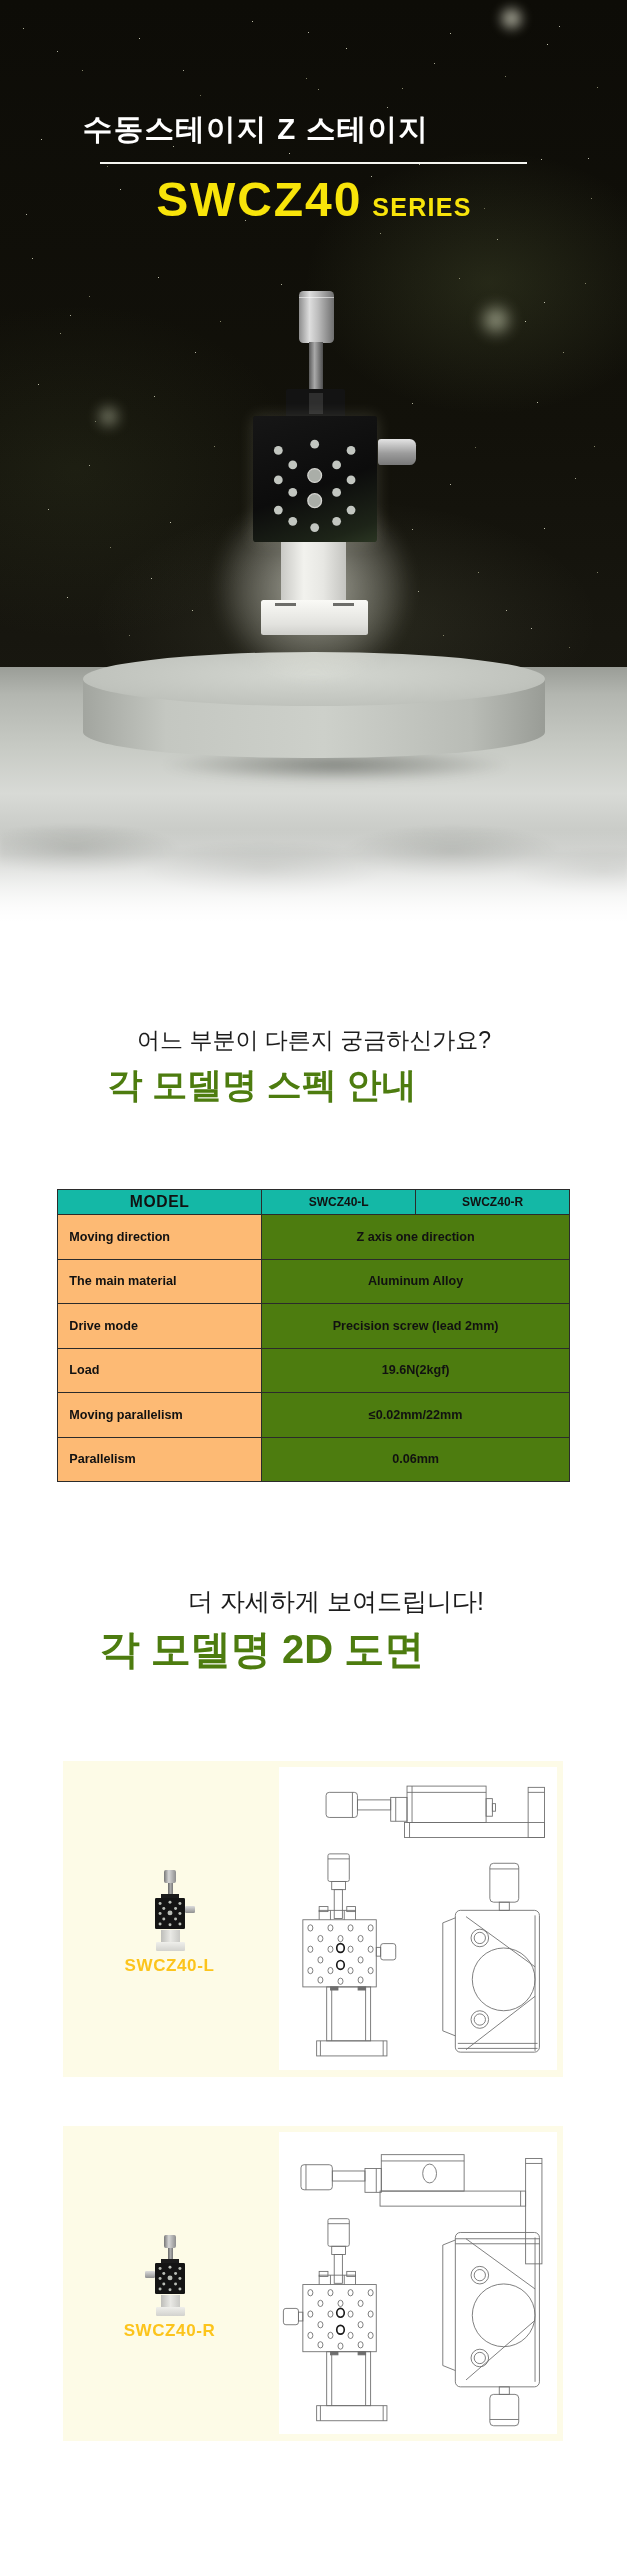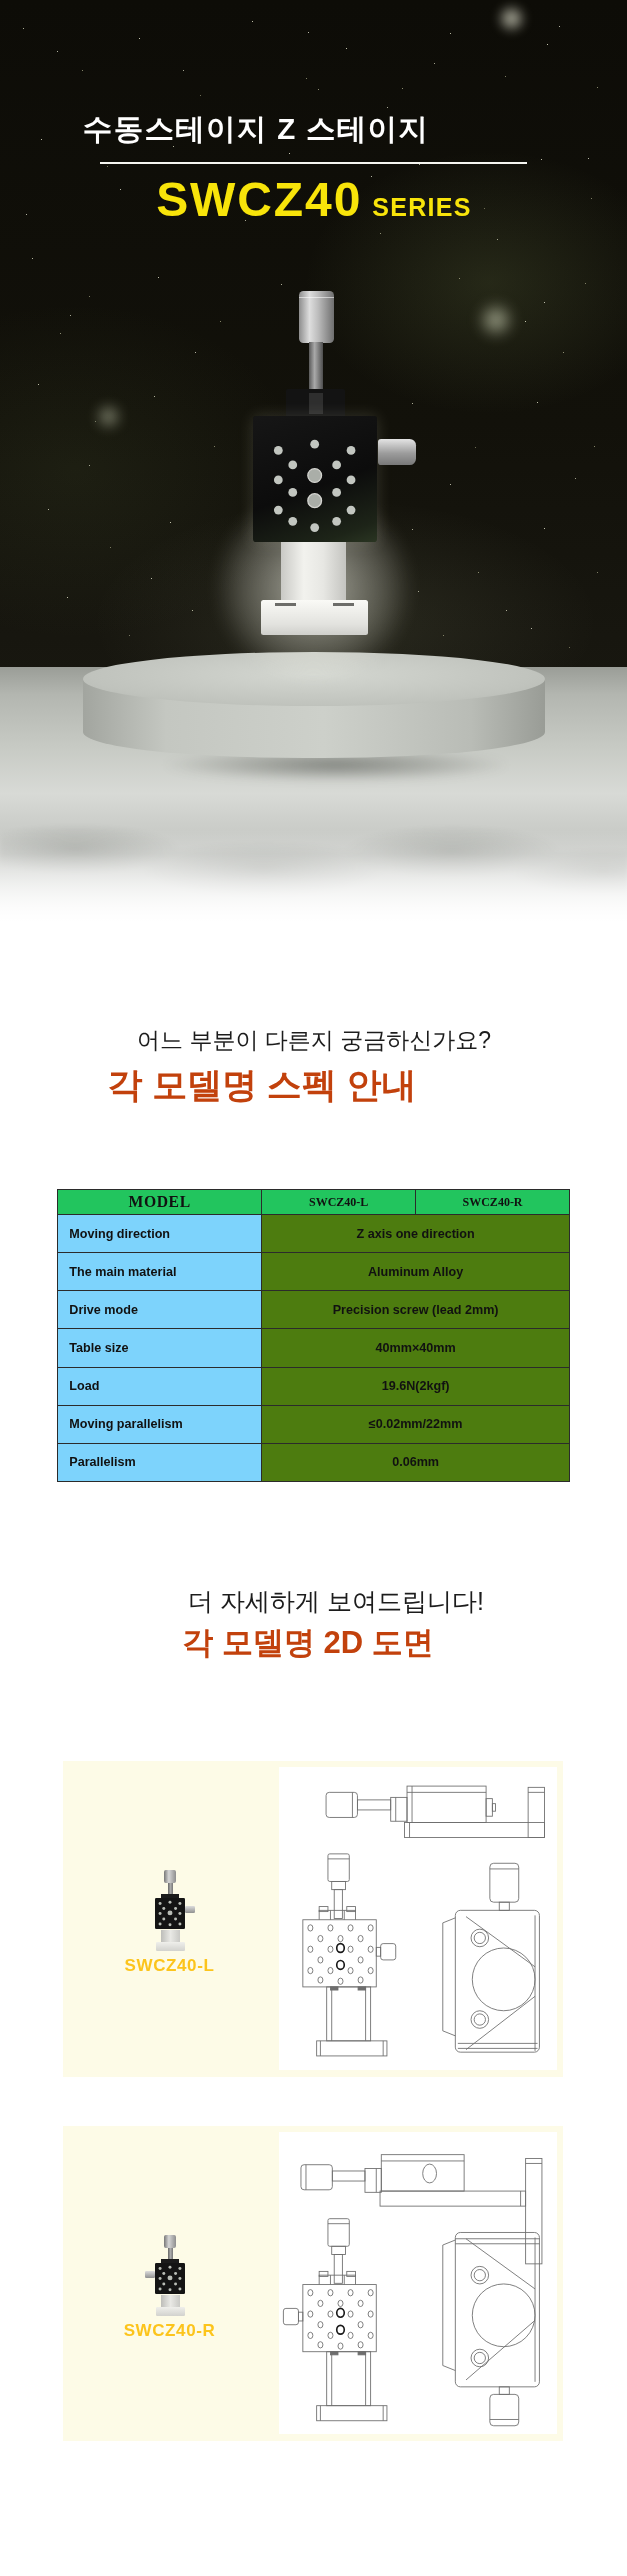--- a/index.html
+++ b/index.html
@@ -74,35 +74,35 @@
     background:linear-gradient(90deg,#c9c9c5,#f2f2ee 35%,#e7e7e3 65%,#c4c4c0);}
   .p-base{left:261px;top:600px;width:107px;height:35px;border-radius:2.5px;
     background:linear-gradient(180deg,#fafaf6,#e2e2de 70%,#cfcfcb);}
   .p-base::before,.p-base::after{content:"";position:absolute;top:2.5px;width:21.3px;height:3.8px;background:#6d6d69;}
   .p-base::before{left:14px;} .p-base::after{right:14px;}
   .bottom-fade{left:0;top:830px;width:628px;height:112px;
     background:linear-gradient(180deg,rgba(255,255,255,0),#ffffff 82%);}
 
   
   .q-text{left:0;width:628px;text-align:center;color:#1c1c1c;font-weight:500;}
-  .gold-heading{left:0;width:524px;text-align:center;color:#c2410c;font-weight:800;}
+  .gold-heading{left:0;width:524px;text-align:center;color:#4d7c0f;font-weight:800;}
   .q1{top:1025px;font-size:23px;}
   .h1g{top:1062px;font-size:35px;}
   .q2{top:1585px;font-size:25px;margin-left:22px;}
-  .h2g{top:1622px;font-size:31px;margin-left:46px;}
+  .h2g{top:1622px;font-size:40px;}
 
   
   .spec-table{position:absolute;left:57px;top:1189px;width:513px;height:293px;
     border-collapse:collapse;table-layout:fixed;background:#ffffff;}
   .spec-table th,.spec-table td{border:1.3px solid #2b2b2b;font-weight:700;color:#111;}
   .spec-table thead tr{height:25px;}
-  .spec-table th{background:#22c55e;font-family:Liberation Serif, serif;}
+  .spec-table th{background:#14b8a6;}
   .th-model{width:40%;font-size:15.7px;letter-spacing:0.6px;}
   .th-l,.th-r{width:30%;font-size:12px;}
-  .cell-label{background:#7dd3fc;text-align:left;padding-left:11.3px;font-size:12.6px;}
+  .cell-label{background:#fdba74;text-align:left;padding-left:11.3px;font-size:12.6px;}
   .cell-value{background:#4d7c0f;text-align:center;font-size:12.6px;}
 
   
   .panel{position:absolute;left:63px;width:500px;height:316px;background:#fdfbe7;}
   .panel--l{top:1761px;} .panel--r{top:2126px;height:315px;}
   .blueprint{position:absolute;top:6.3px;right:6.3px;width:278px;height:303px;background:#ffffff;}
   .panel--r .blueprint{height:302px;}
   .model-label{position:absolute;left:28px;width:157px;text-align:center;
     color:#fcc41c;font-size:17px;font-weight:800;letter-spacing:0.6px;}
   .panel .model-label{top:195px;}
@@ -195,24 +195,20 @@
         <td class="cell-label">Moving direction</td>
         <td class="cell-value" colspan="2">Z axis one direction</td>
       </tr>
       <tr>
         <td class="cell-label">The main material</td>
         <td class="cell-value" colspan="2">Aluminum Alloy</td>
       </tr>
       <tr>
         <td class="cell-label">Drive mode</td>
         <td class="cell-value" colspan="2">Precision screw (lead 2mm)</td>
-      </tr>
-      <tr>
-        <td class="cell-label">Table size</td>
-        <td class="cell-value" colspan="2">40mm×40mm</td>
       </tr>
       <tr>
         <td class="cell-label">Load</td>
         <td class="cell-value" colspan="2">19.6N(2kgf)</td>
       </tr>
       <tr>
         <td class="cell-label">Moving parallelism</td>
         <td class="cell-value" colspan="2">≤0.02mm/22mm</td>
       </tr>
       <tr>

